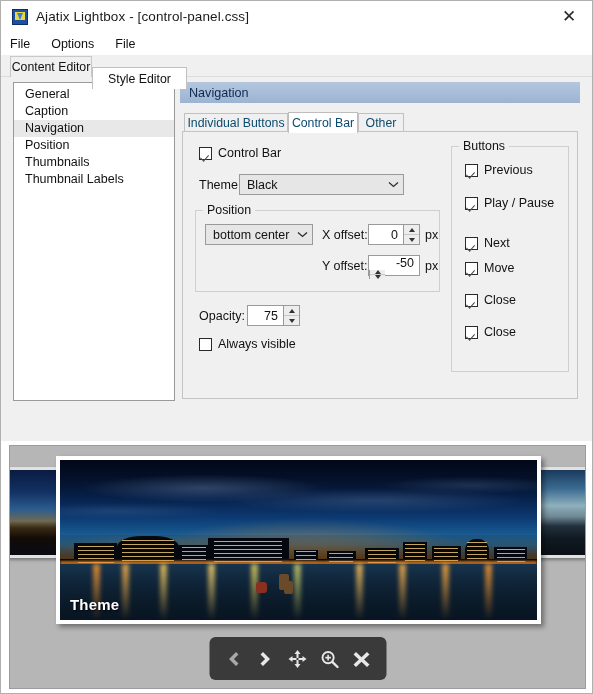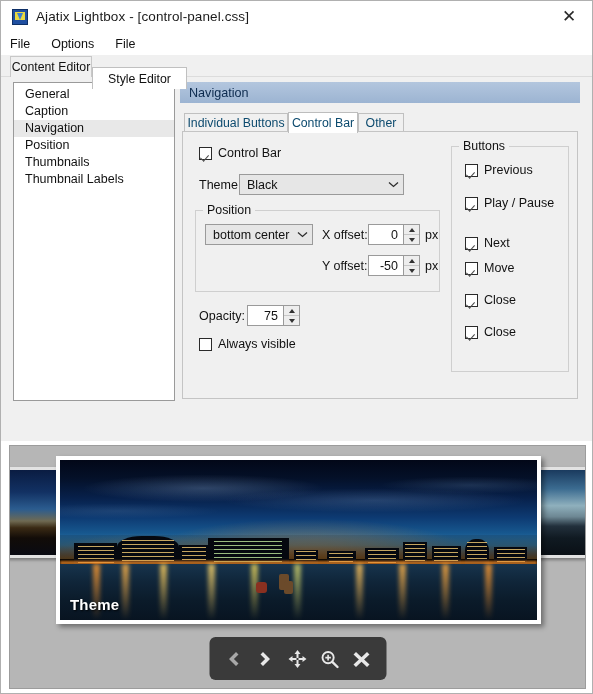--- a/index.html
+++ b/index.html
@@ -390,21 +390,21 @@
                   <i class="tri-up"></i>
                 </div>
               <div>
                   <i class="tri-dn"></i>
                 </div>
             </span>
           </div>
           <div class="lbl" style="left:229px; top:17px;">px</div>
 
           <div class="lbl" style="left:126px; top:48px;">Y offset:</div>
-          <div class="spin" style="left:172px; top:44px; width:52px;">
+          <div class="spin" style="left:172px; top:44px; width:52px;flex-direction:column;">
             <span class="sval">-50</span>
             <span class="sbtns">
               <div>
                   <i class="tri-up"></i>
                 </div>
               <div>
                   <i class="tri-dn"></i>
                 </div>
             </span>
           </div>

